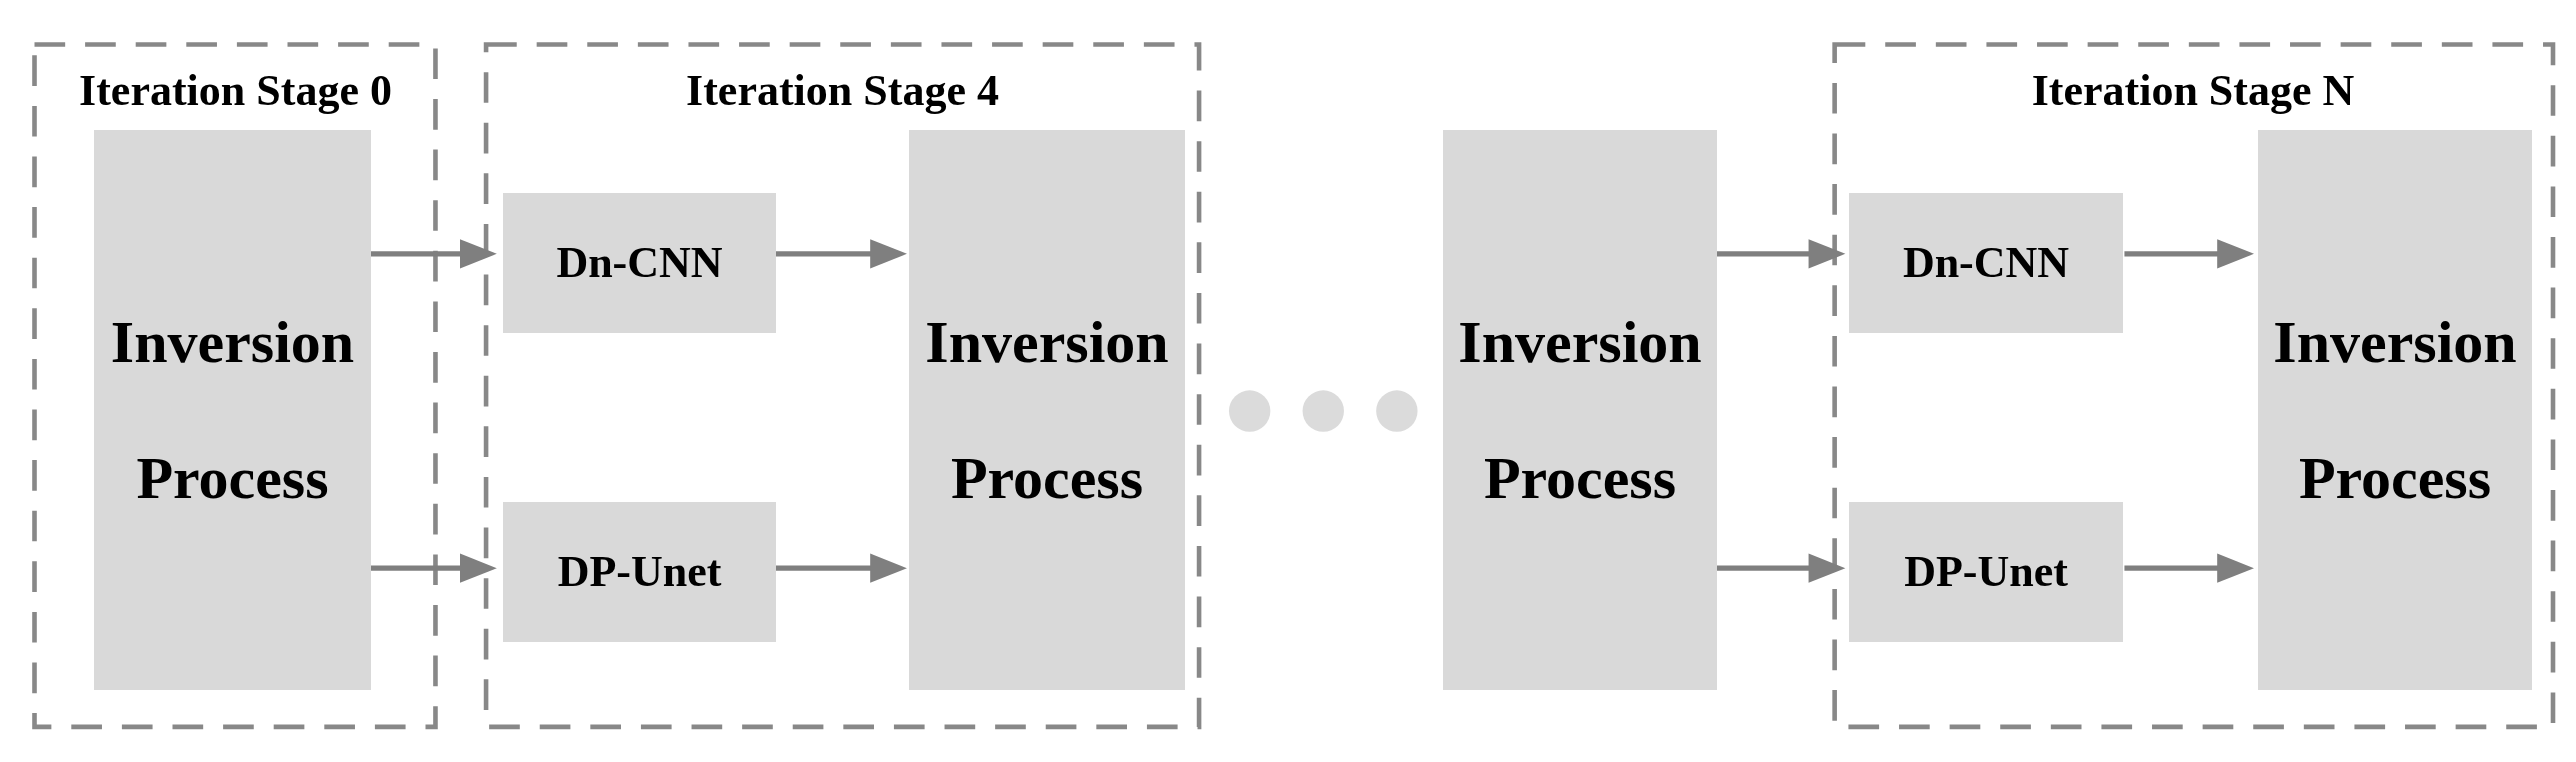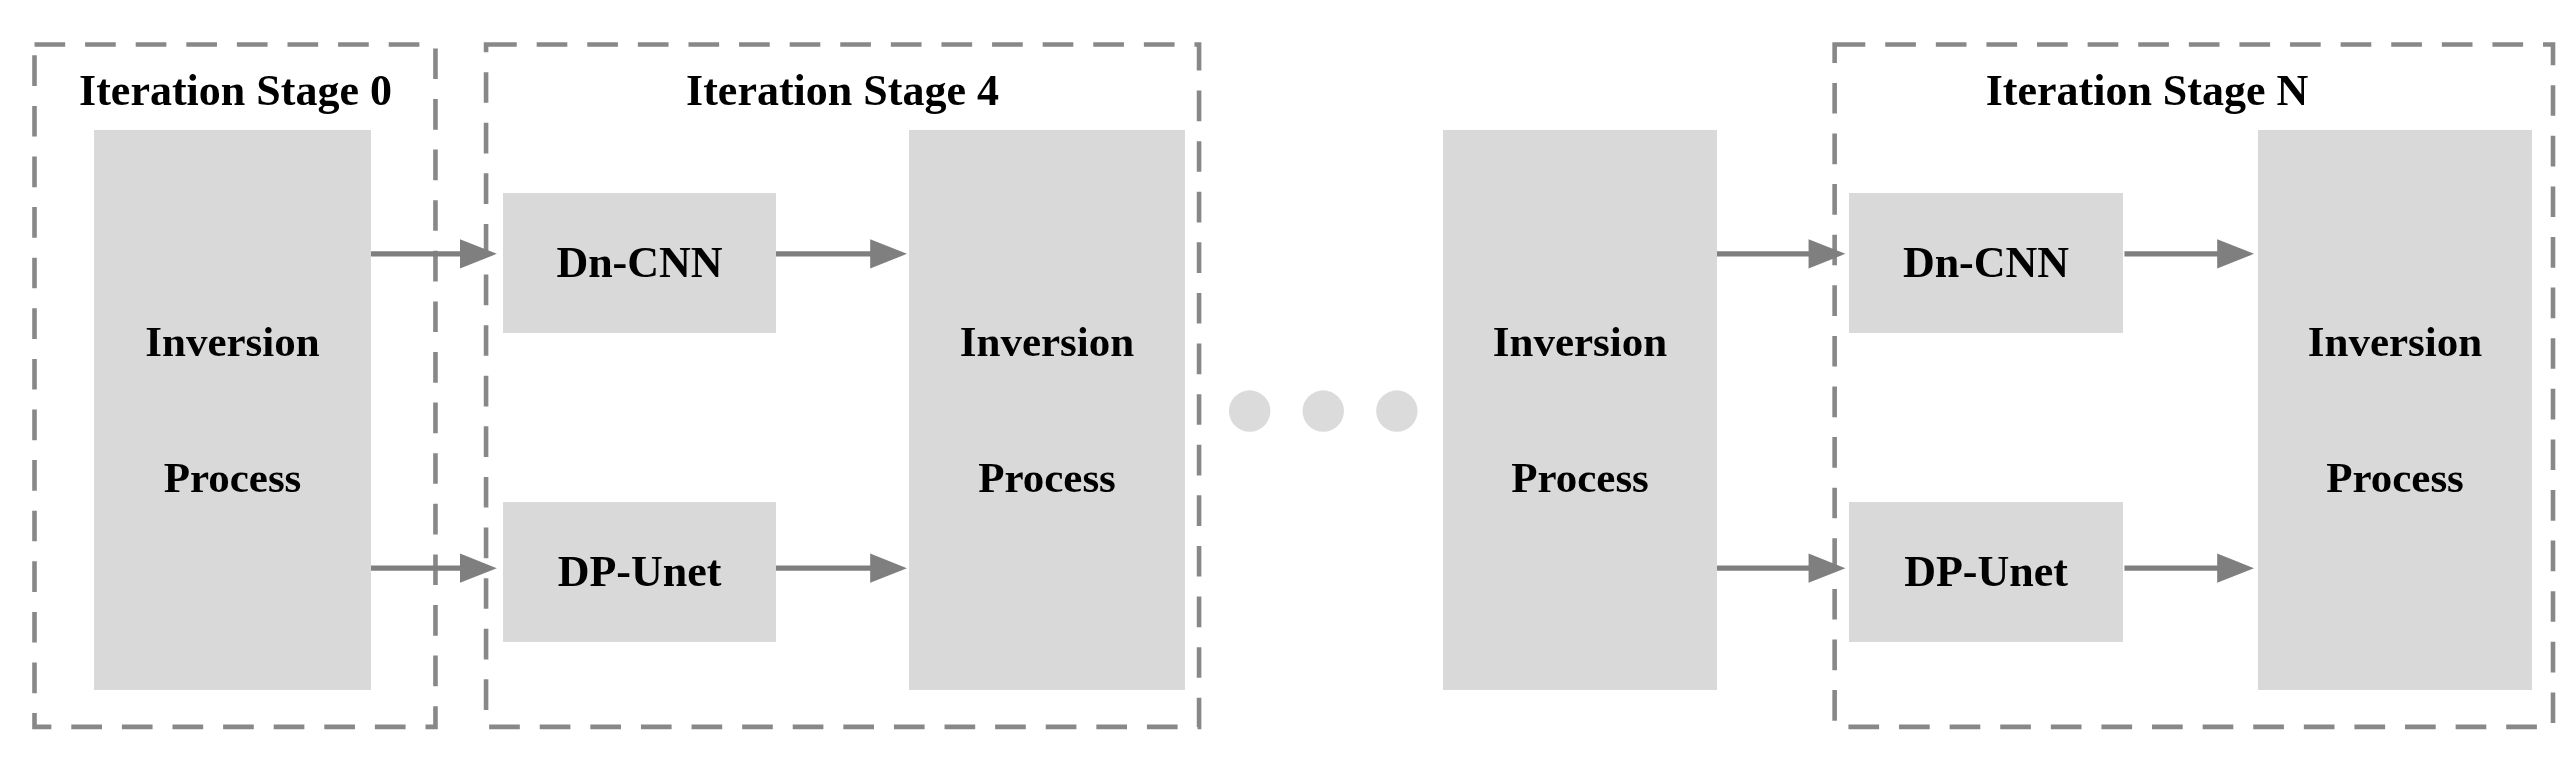--- a/index.html
+++ b/index.html
@@ -37,21 +37,21 @@
     position:absolute;
     background:var(--box-fill);
     display:flex;
     flex-direction:column;
     align-items:center;
     justify-content:center;
     color:var(--text);
     font-weight:bold;
   }
   .gbox.process .bline{
-    font-size:43px;
+    font-size:60px;
     line-height:136px;
     white-space:nowrap;
   }
   .gbox.small{
     font-size:44px;
   }
   .gbox.small .bline{
     line-height:1;
     white-space:nowrap;
   }
@@ -126,21 +126,21 @@
   <div class="gbox process" style="left:909px;top:130px;width:276px;height:560px;">
     <div class="bline">Inversion</div>
     <div class="bline">Process</div>
   </div>
 
   <div class="gbox process" style="left:1443px;top:130px;width:274px;height:560px;">
     <div class="bline">Inversion</div>
     <div class="bline">Process</div>
   </div>
 
-  <div class="stage-title" style="left:1788px;width:718px;">Iteration Stage N</div>
+  <div class="stage-title" style="left:1834px;width:718px;">Iteration Stage N</div>
   <div class="gbox small" style="left:1849px;top:193px;width:274px;height:140px;">
     <div class="bline">Dn-CNN</div>
   </div>
   <div class="gbox small" style="left:1849px;top:502px;width:274px;height:140px;">
     <div class="bline">DP-Unet</div>
   </div>
   <div class="gbox process" style="left:2258px;top:130px;width:274px;height:560px;">
     <div class="bline">Inversion</div>
     <div class="bline">Process</div>
   </div>

